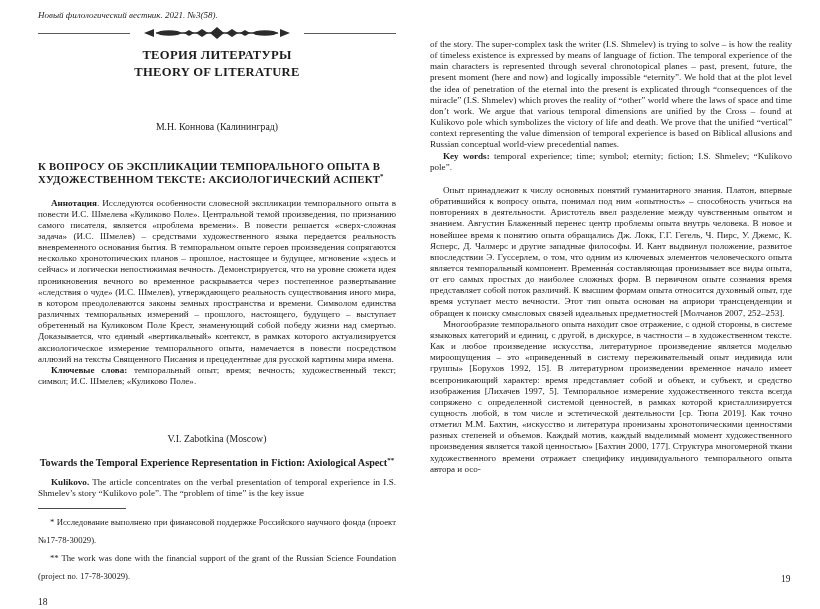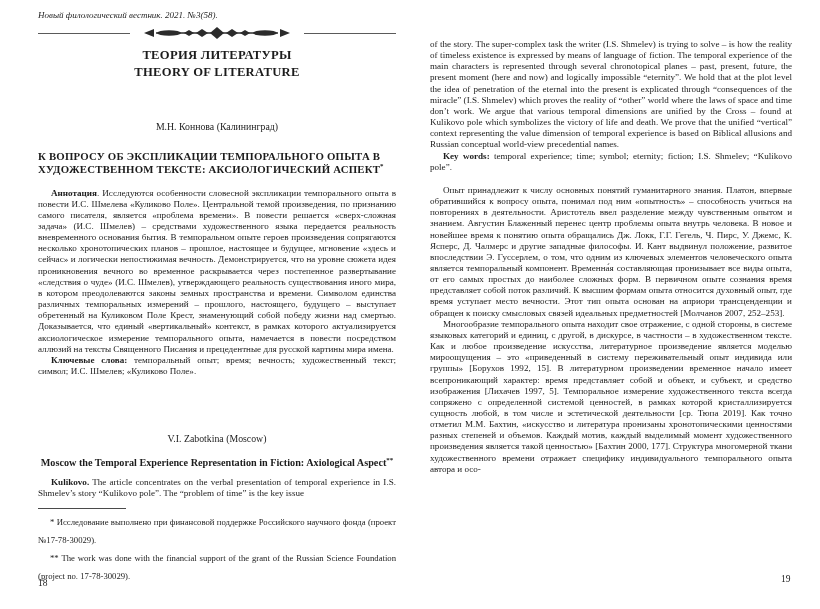--- a/index.html
+++ b/index.html
@@ -17,38 +17,38 @@
   .running-head{font-style:italic;font-size:9px;line-height:11px;color:#242424;}
   .orn-row{display:flex;align-items:center;margin-top:5px;height:14px;}
   .orn-row .rule{flex:1;border-top:1px solid #5a5a5a;height:0;}
   .orn-row svg{display:block;margin:0 2px;}
 
   .section-titles{text-align:center;margin-top:7px;font-weight:bold;font-size:12.6px;line-height:17px;letter-spacing:.3px;}
 
   .authors{margin-top:39px;text-align:center;font-size:9.8px;line-height:13.5px;}
   .authors-en{margin-top:4px;text-align:center;font-size:9.8px;line-height:13.5px;}
 
-  .title-ru{margin-top:16px;font-weight:bold;font-size:10.8px;line-height:13.5px;letter-spacing:.2px;text-align:left;}
+  .title-ru{margin-top:26px;font-weight:bold;font-size:10.8px;line-height:13.5px;letter-spacing:.2px;text-align:left;}
   .title-en{margin-top:10px;font-weight:bold;font-size:10.2px;line-height:13px;text-align:center;}
   sup.note{font-size:7px;line-height:0;}
 
   .body-text{font-size:9.1px;line-height:11.15px;text-align:justify;}
   .body-text p{margin:0;text-indent:13px;}
   .abstract-block{margin-top:11px;}
   .b{font-weight:bold;}
   .abstract-en-block{margin-top:8px;}
 
   .kw{margin:0;text-indent:13px;}
 
   .fn-block{margin-top:9px;}
   .fn-rule{width:88px;border-top:1px solid #4a4a4a;height:0;margin:0 0 4px 0;}
   .footnote{font-size:8.7px;line-height:18px;text-align:justify;margin:0;text-indent:12px;}
 
   .page-num{position:absolute;font-size:9.5px;color:#1c1c1c;}
-  .page-num-left{left:38px;top:578px;}
+  .page-num-left{left:38px;top:597px;}
   .page-num-right{left:781px;top:574px;}
 
   .gap-after-kw{height:12px;}
   .p-noindent{text-indent:0 !important;}
 </style>
 </head>
 <body>
 
 <div class="page-spread">
 
@@ -89,21 +89,21 @@
       <p class="kw"><span class="b">Ключевые слова:</span><span> темпоральный опыт; время; вечность; художественный текст; символ; И.С. Шмелев; «Куликово Поле».</span></p>
     </div>
   </div>
 
   <div class="col col-left-bottom">
 
     <div class="authors-en">
       <div>V.I. Zabotkina (Moscow)</div>
     </div>
 
-    <div class="title-en"><span>Moscow the Temporal Experience Representation in Fiction: Axiological Aspect</span><sup class="note">**</sup></div>
+    <div class="title-en"><span>Towards the Temporal Experience Representation in Fiction: Axiological Aspect</span><sup class="note">**</sup></div>
 
     <div class="body-text abstract-en-block">
       <p><span class="b">Kulikovo.</span><span> The article concentrates on the verbal presentation of temporal experience in I.S. Shmelev’s story “Kulikovo pole”. The “problem of time” is the key issue</span></p>
     </div>
 
     <div class="fn-block">
       <div class="fn-rule"></div>
       <p class="footnote">* Исследование выполнено при финансовой поддержке Российского научного фонда (проект №17-78-30029).</p>
       <p class="footnote">** The work was done with the financial support of the grant of the Russian Science Foundation (project no. 17-78-30029).</p>
     </div>

